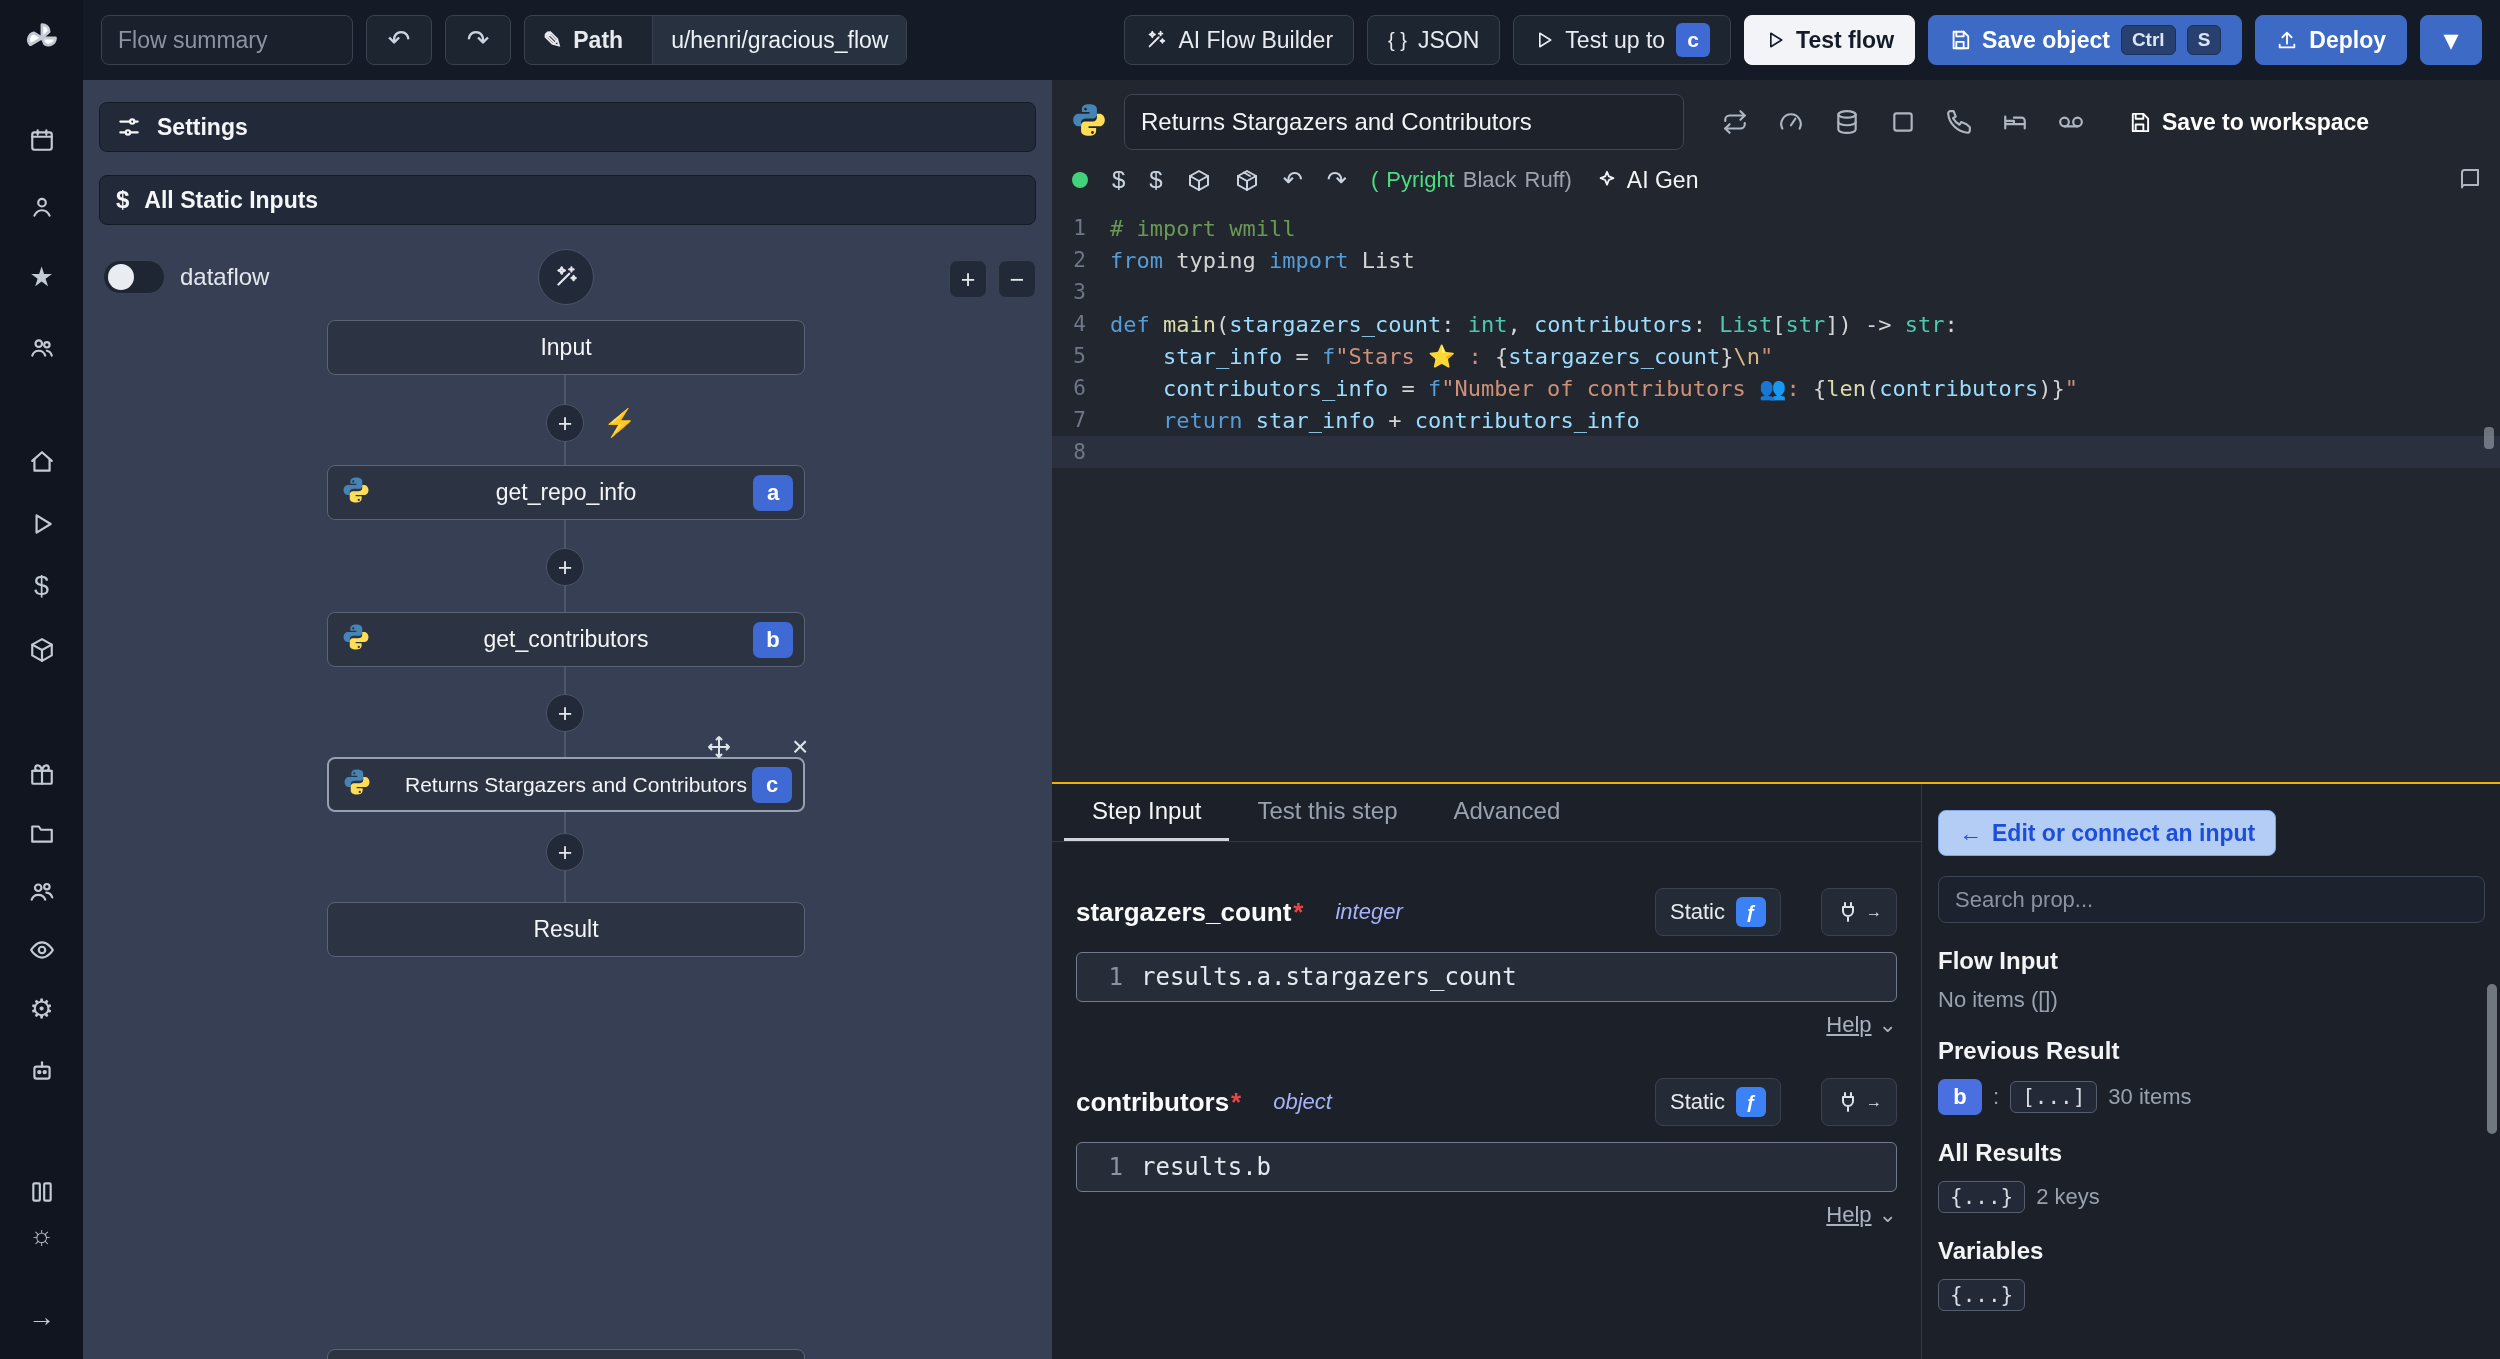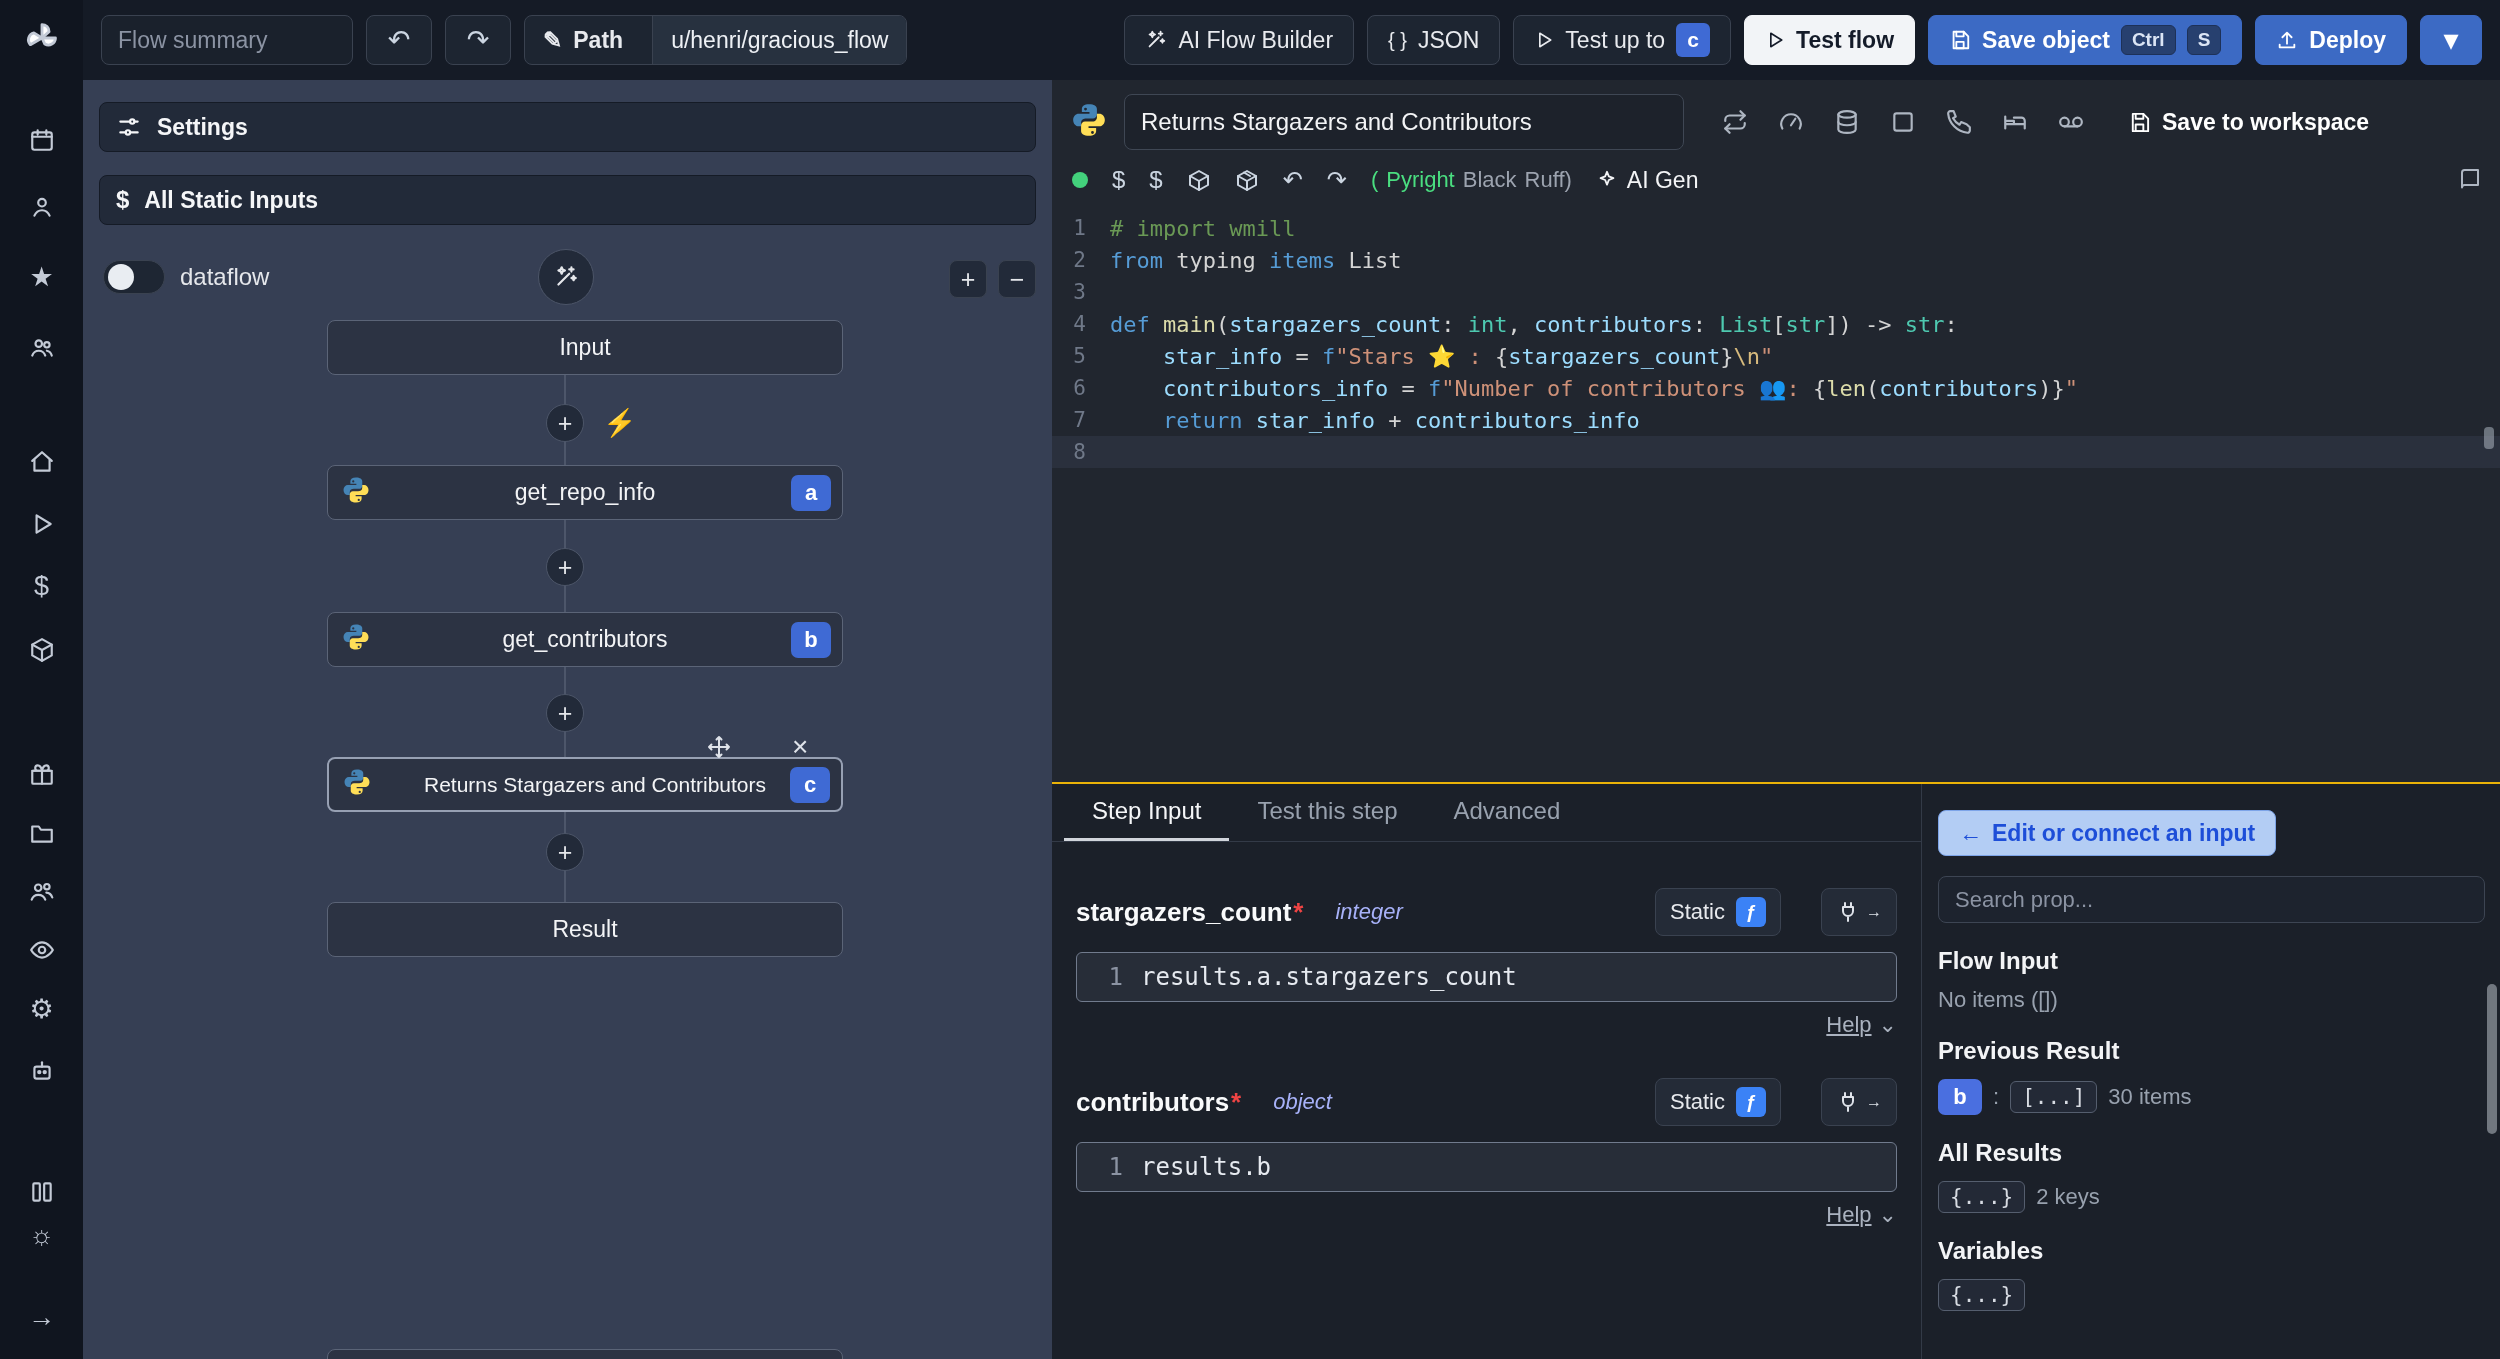--- a/index.html
+++ b/index.html
@@ -47,21 +47,21 @@
   .switch { width:62px; height:34px; border-radius:17px; background:#1e2633; border:1px solid #3a4250;
             position:relative; cursor:pointer; }
   .switch .knob { position:absolute; left:4px; top:3px; width:26px; height:26px; border-radius:50%; background:#e9edf2; }
   .switch.ring .knob { background:transparent; border:3px solid #e9edf2; }
   .sq-btn { position:absolute; width:38px; height:38px; border-radius:8px; background:#222a39;
             border:1px solid #3a4250; color:#e5e7eb; font-size:25px; display:flex; align-items:center;
             justify-content:center; cursor:pointer; }
   .round-btn { position:absolute; border-radius:50%; background:#222a39; border:1px solid #4c5568;
                color:#e5e7eb; display:flex; align-items:center; justify-content:center; cursor:pointer; }
   #graph-line { position:absolute; left:481px; top:295px; width:2px; height:530px; background:#4d566a; }
-  .fnode { position:absolute; left:244px; width:516px; height:55px; background:#2c3343;
+  .fnode { position:absolute; left:244px; width:478px; height:55px; background:#2c3343;
            border:1px solid #5b6477; border-radius:8px; display:flex; align-items:center;
            justify-content:center; color:#f3f4f6; font-size:23px; cursor:pointer; z-index:2; }
   .fnode .pyico { position:absolute; left:13px; }
   .fnode .badge { position:absolute; right:11px; width:40px; height:36px; border-radius:7px;
                   background:#3f6ad4; color:#fff; font-weight:700; font-size:22px; display:flex;
                   align-items:center; justify-content:center; }
   .fnode.selected { border:2px solid #97a0b3; }
   .plus { z-index:3; width:38px; height:38px; font-size:25px; }
   .node-tools { position:absolute; z-index:4; color:#dfe3ea; cursor:pointer; }
   #error-node { justify-content:flex-start; padding:0 18px; gap:15px; font-weight:700; }
@@ -496,21 +496,21 @@
       </svg>
   </div>
 
   <div id="code-area">
       <div class="code-line">
         <span class="line-num">1</span>
         <span class="line-content"><span class="c-com"># import wmill</span></span>
       </div>
       <div class="code-line">
         <span class="line-num">2</span>
-        <span class="line-content"><span class="c-kw">from</span><span class="c-pln"> typing </span><span class="c-kw">items</span><span class="c-pln"> List</span></span>
+        <span class="line-content"><span class="c-kw">from</span><span class="c-pln"> typing </span><span class="c-kw">import</span><span class="c-pln"> List</span></span>
       </div>
       <div class="code-line">
         <span class="line-num">3</span>
         <span class="line-content"></span>
       </div>
       <div class="code-line">
         <span class="line-num">4</span>
         <span class="line-content"><span class="c-kw">def </span><span class="c-fn">main</span><span class="c-pln">(</span><span class="c-par">stargazers_count</span><span class="c-pln">: </span><span class="c-typ">int</span><span class="c-pln">, </span><span class="c-par">contributors</span><span class="c-pln">: </span><span class="c-typ">List</span><span class="c-pln">[</span><span class="c-typ">str</span><span class="c-pln">]</span><span class="c-pln">) -&gt; </span><span class="c-typ">str</span><span class="c-pln">:</span></span>
       </div>
       <div class="code-line">

